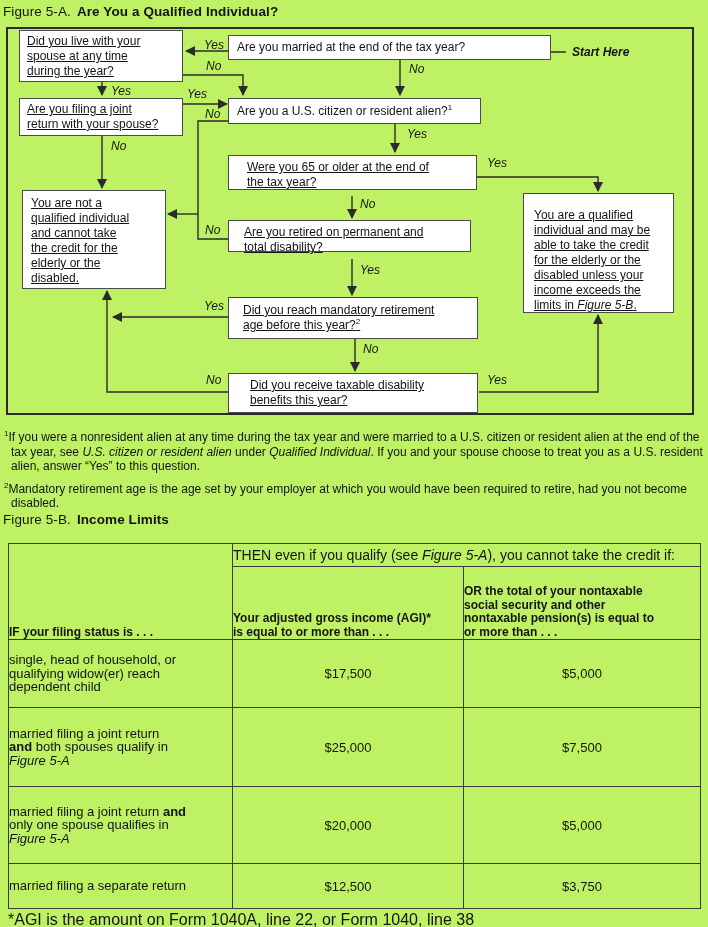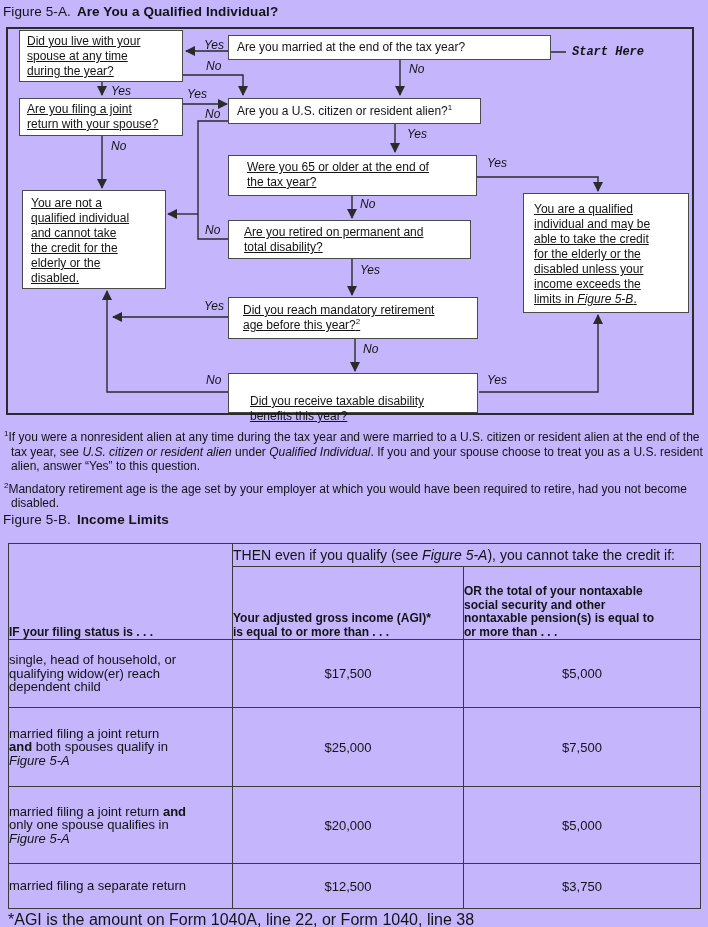--- a/index.html
+++ b/index.html
@@ -1,16 +1,16 @@
 <!DOCTYPE html>
 <html><head>
 <meta charset="utf-8">
 <style>
   html,body{margin:0;padding:0;background:#fff;}
-  .page{position:relative;width:708px;height:927px;background:#c4b5fd;overflow:hidden;
+  .page{position:relative;width:708px;height:927px;background:#bef264;overflow:hidden;
         font-family:"Liberation Sans","DejaVu Sans",sans-serif;color:#141414;}
   .figtitle{position:absolute;font-size:13.5px;letter-spacing:.1px;white-space:nowrap;}
   .figtitle b{margin-left:6px;}
   
   .fc-border{position:absolute;left:6px;top:27px;width:688px;height:388px;
              border:2px solid #2b2b2b;box-sizing:border-box;}
   .wires{position:absolute;left:0;top:0;z-index:1;}
   .qbox{position:absolute;background:#fff;border:1.5px solid #4a4a4a;box-sizing:border-box;
         font-size:12px;line-height:15px;z-index:2;}
   .qbox .ln{display:block;text-decoration:underline;}
@@ -83,60 +83,60 @@
 
   <div class="qbox" style="left:19px;top:98px;width:164px;height:38px;padding:3px 10px 3px 7px;">
     <span class="ln">Are you filing a joint</span>
     <span class="ln">return with your spouse?</span>
   </div>
 
   <div class="qbox vcenter" style="left:228px;top:98px;width:253px;height:26px;padding-left:8px;">
     <span><span>Are you a U.S. citizen or resident alien?</span><sup>1</sup></span>
   </div>
 
-  <div class="qbox" style="left:228px;top:155px;width:249px;height:41px;padding:4px 10px 4px 18px;">
+  <div class="qbox" style="left:228px;top:155px;width:249px;height:35px;padding:4px 10px 4px 18px;">
     <span class="ln">Were you 65 or older at the end of</span>
     <span class="ln">the tax year?</span>
   </div>
 
   <div class="qbox" style="left:22px;top:190px;width:144px;height:99px;padding:5px 8px 5px 8px;">
     <span class="ln">You are not a</span>
     <span class="ln">qualified individual</span>
     <span class="ln"><span>and </span><u>cannot</u><span> take</span></span>
     <span class="ln">the credit for the</span>
     <span class="ln">elderly or the</span>
     <span class="ln">disabled.</span>
   </div>
 
-  <div class="qbox" style="left:523px;top:193px;width:166px;height:120px;padding:8px 8px 6px 10px;">
+  <div class="qbox" style="left:523px;top:193px;width:151px;height:120px;padding:14px 8px 6px 10px;">
     <span class="ln">You are a qualified</span>
     <span class="ln">individual and may be</span>
     <span class="ln">able to take the credit</span>
     <span class="ln">for the elderly or the</span>
     <span class="ln">disabled unless your</span>
     <span class="ln">income exceeds the</span>
     <span class="ln"><span>limits in </span><i>Figure 5-B</i><span>.</span></span>
   </div>
 
-  <div class="qbox" style="left:228px;top:220px;width:243px;height:39px;padding:4px 10px 4px 15px;">
+  <div class="qbox" style="left:228px;top:220px;width:243px;height:32px;padding:4px 10px 4px 15px;">
     <span class="ln">Are you retired on permanent and</span>
     <span class="ln">total disability?</span>
   </div>
 
   <div class="qbox" style="left:228px;top:297px;width:250px;height:42px;padding:5px 10px 4px 14px;">
     <span class="ln">Did you reach mandatory retirement</span>
     <span class="ln"><span>age before this year?</span><sup>2</sup></span>
   </div>
 
-  <div class="qbox" style="left:228px;top:373px;width:250px;height:40px;padding:20px 10px 4px 21px;">
+  <div class="qbox" style="left:228px;top:373px;width:250px;height:40px;padding:4px 10px 4px 21px;">
     <span class="ln">Did you receive taxable disability</span>
     <span class="ln">benefits this year?</span>
   </div>
 
-  <span class="starthere" style="left:572px;top:45px;font-family:Liberation Mono, monospace;">Start Here</span>
+  <span class="starthere" style="left:572px;top:45px;">Start Here</span>
 
   <span class="lbl" style="left:204px;top:38px;">Yes</span>
   <span class="lbl" style="left:409px;top:62px;">No</span>
   <span class="lbl" style="left:206px;top:59px;">No</span>
   <span class="lbl" style="left:111px;top:84px;">Yes</span>
   <span class="lbl" style="left:187px;top:87px;">Yes</span>
   <span class="lbl" style="left:205px;top:107px;">No</span>
   <span class="lbl" style="left:407px;top:127px;">Yes</span>
   <span class="lbl" style="left:111px;top:139px;">No</span>
   <span class="lbl" style="left:487px;top:156px;">Yes</span>

